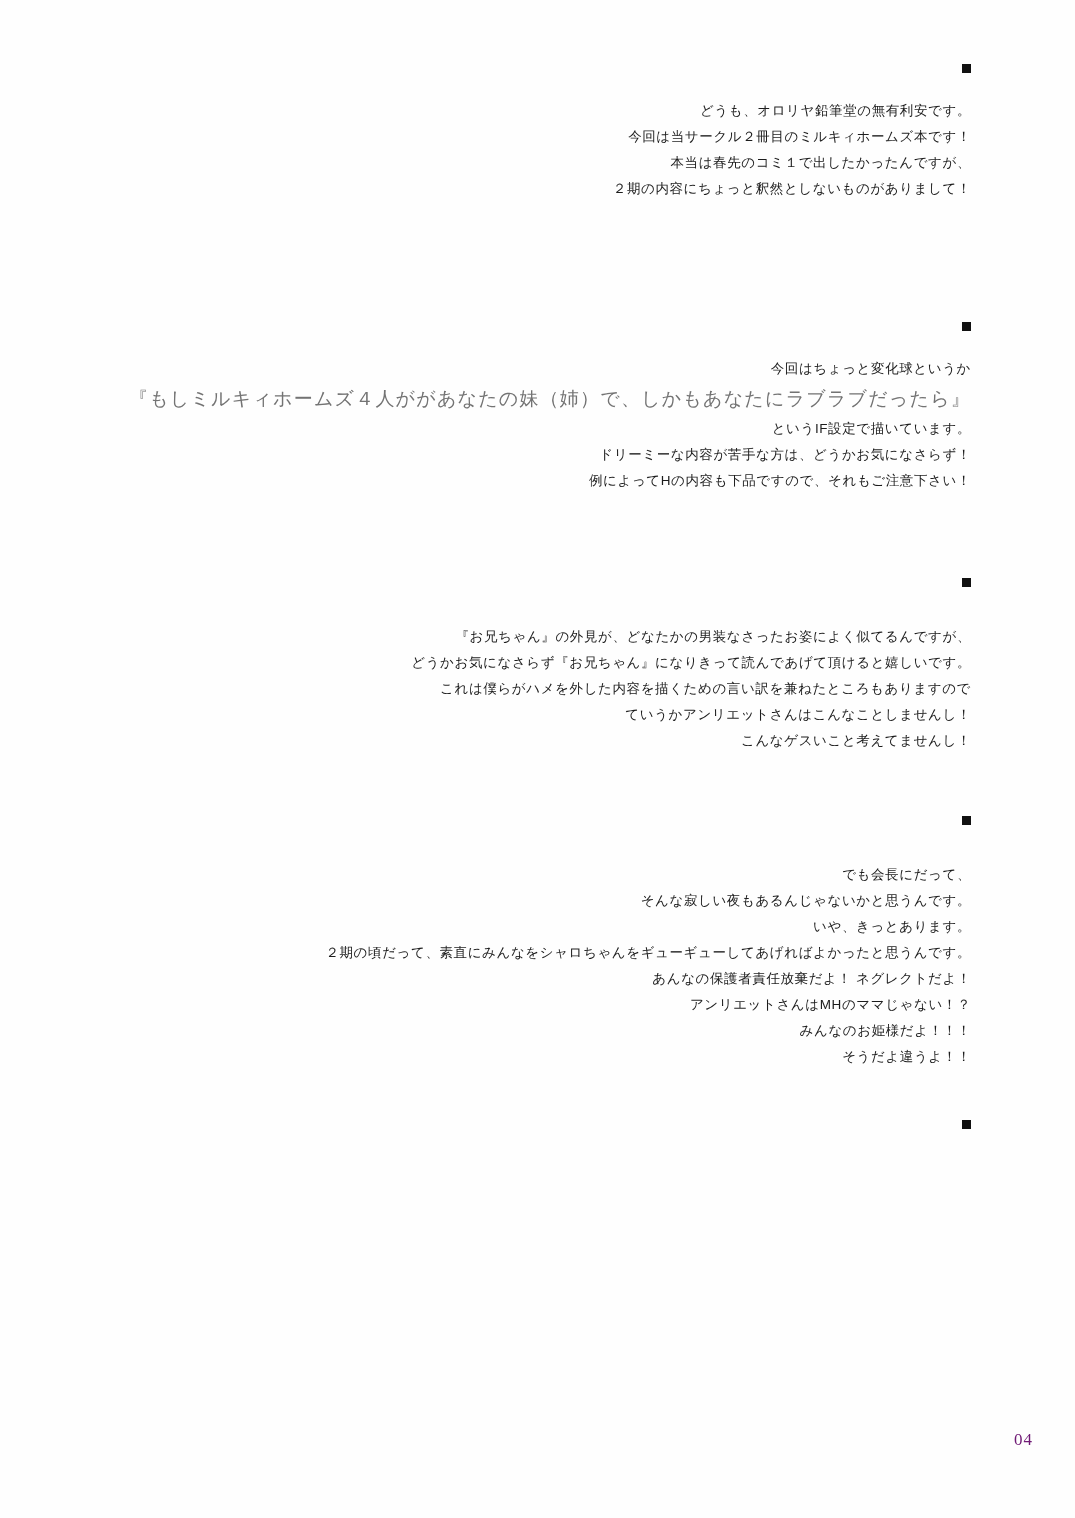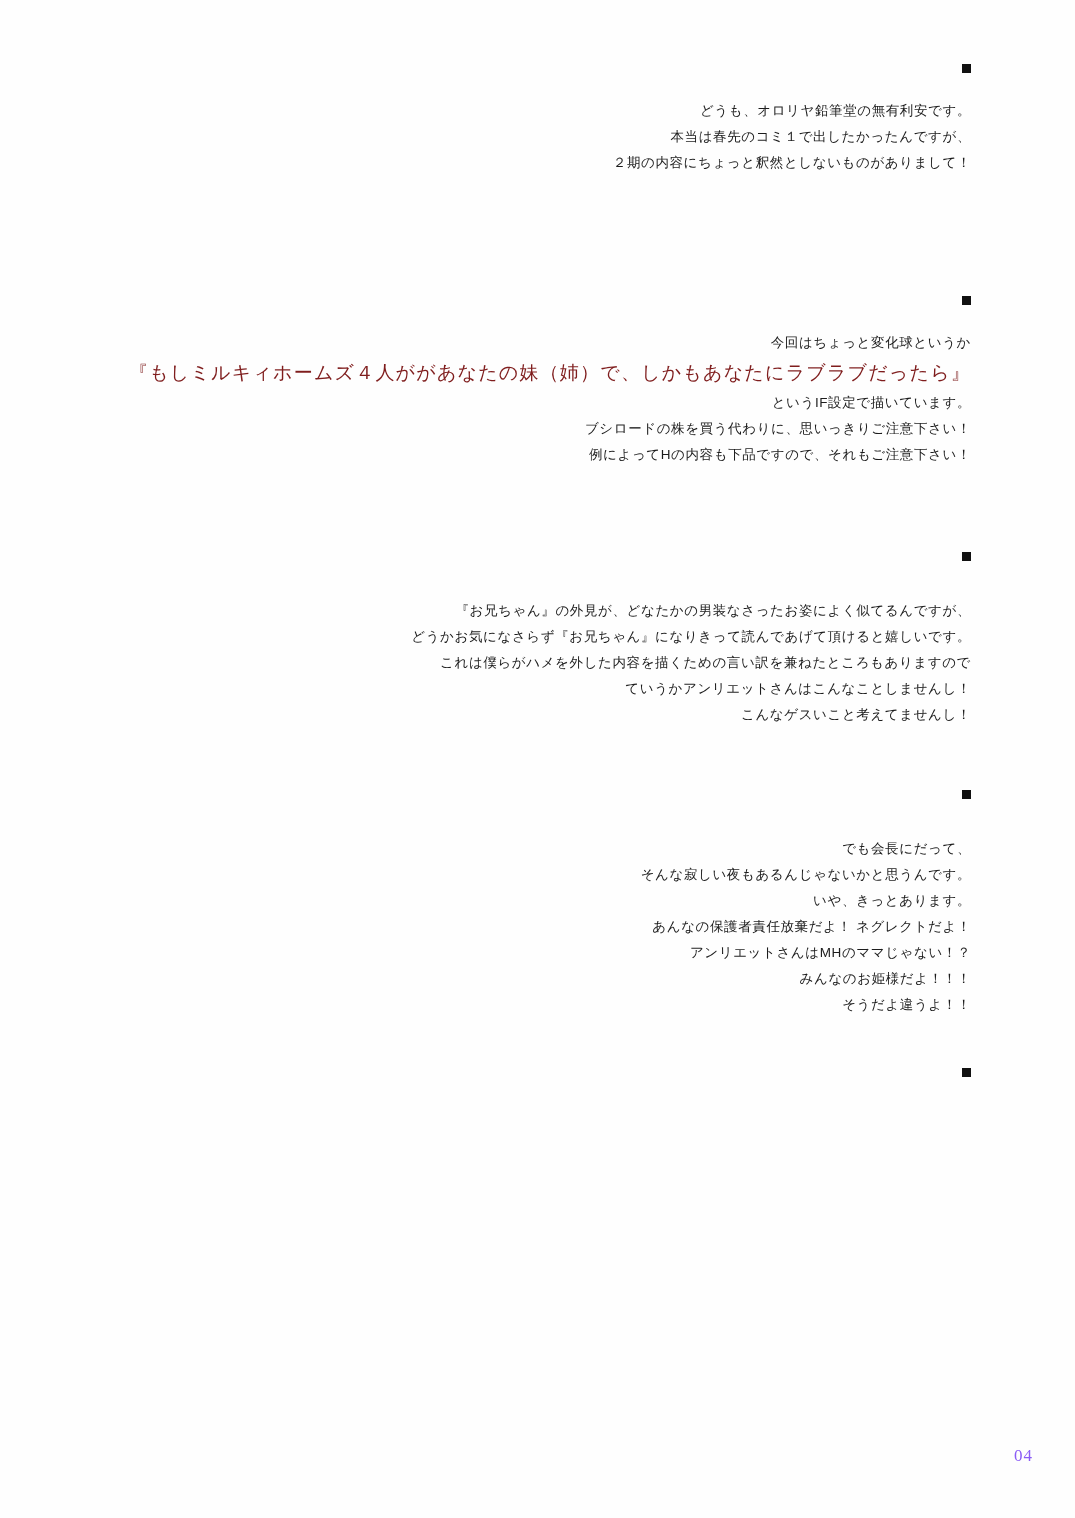--- a/index.html
+++ b/index.html
@@ -58,47 +58,48 @@
   }
   .gap-sm { height: 22px; }
   .gap-md { height: 34px; }
   .gap-lg { height: 46px; }
   .gap-xl { height: 58px; }
   .headline {
     text-align: right;
     font-size: 19px;
     line-height: 34px;
     letter-spacing: 1.2px;
-    color: #7f1d1d;
+    color: #737373;
     padding-right: 4px;
     white-space: nowrap;
   }
   .pagenum {
     position: absolute;
     right: 62px;
-    bottom: 52px;
+    bottom: 68px;
     font-size: 17px;
     letter-spacing: 1px;
-    color: #8b5cf6;
+    color: #701a75;
     font-family: "Liberation Serif", "DejaVu Serif", serif;
   }
 </style>
 </head>
 <body>
 
 <div class="page">
   <div class="content">
 
     <div class="block">
       <div class="bullet-row">
         <span class="bullet"></span>
       </div>
       <div class="gap-sm"></div>
       <div class="para">
         <div>どうも、オロリヤ鉛筆堂の無有利安です。</div>
+        <div>今回は当サークル２冊目のミルキィホームズ本です！</div>
         <div>本当は春先のコミ１で出したかったんですが、</div>
         <div>２期の内容にちょっと釈然としないものがありまして！</div>
       </div>
     </div>
 
     <div class="gap-xl"></div>
 
 
     <div class="gap-xl"></div>
 
@@ -106,21 +107,21 @@
       <div class="bullet-row">
         <span class="bullet"></span>
       </div>
       <div class="gap-sm"></div>
       <div class="para">
         <div>今回はちょっと変化球というか</div>
       </div>
       <div class="headline">『もしミルキィホームズ４人ががあなたの妹（姉）で、しかもあなたにラブラブだったら』</div>
       <div class="para">
         <div>というIF設定で描いています。</div>
-        <div>ブシロードの株を買う代わりに、思いっきりご注意下さい！</div>
+        <div>ドリーミーな内容が苦手な方は、どうかお気になさらず！</div>
         <div>例によってHの内容も下品ですので、それもご注意下さい！</div>
       </div>
       <div class="gap-sm"></div>
     </div>
 
     <div class="gap-xl"></div>
 
     <div class="block">
       <div class="bullet-row">
         <span class="bullet"></span>
@@ -139,20 +140,21 @@
 
     <div class="block">
       <div class="bullet-row">
         <span class="bullet"></span>
       </div>
       <div class="gap-md"></div>
       <div class="para">
         <div>でも会長にだって、</div>
         <div>そんな寂しい夜もあるんじゃないかと思うんです。</div>
         <div>いや、きっとあります。</div>
+        <div>２期の頃だって、素直にみんなをシャロちゃんをギューギューしてあげればよかったと思うんです。</div>
         <div>あんなの保護者責任放棄だよ！ ネグレクトだよ！</div>
         <div>アンリエットさんはMHのママじゃない！？</div>
         <div>みんなのお姫様だよ！！！</div>
         <div>そうだよ違うよ！！</div>
       </div>
     </div>
 
     <div class="gap-lg"></div>
 
     <div class="block">

